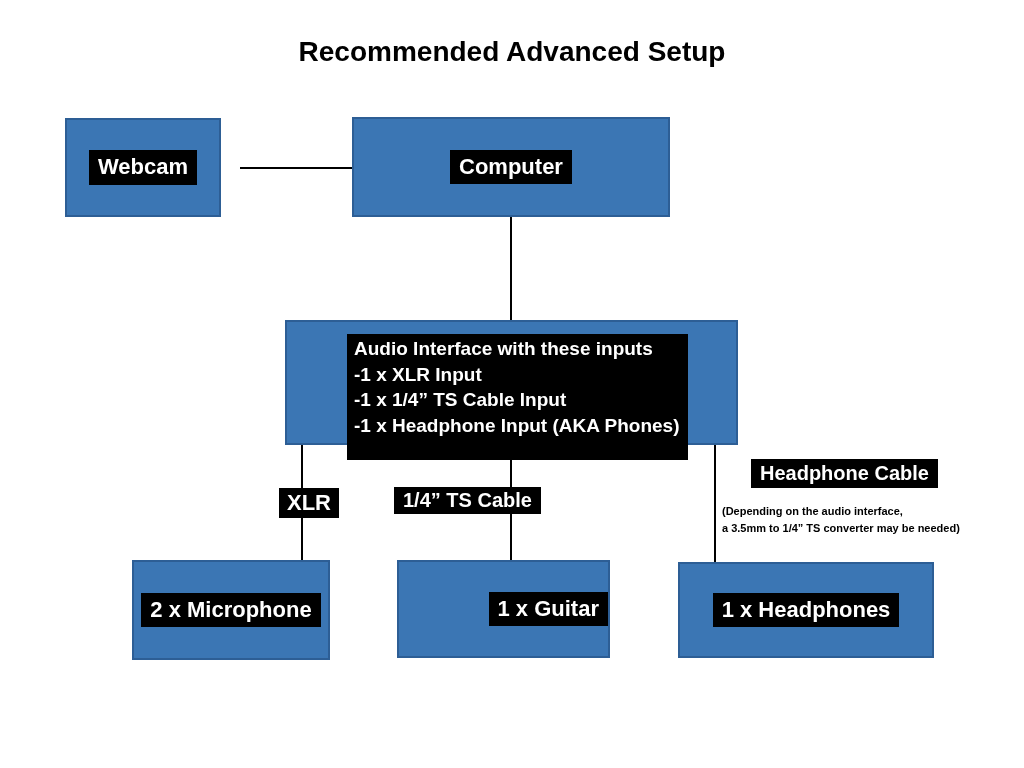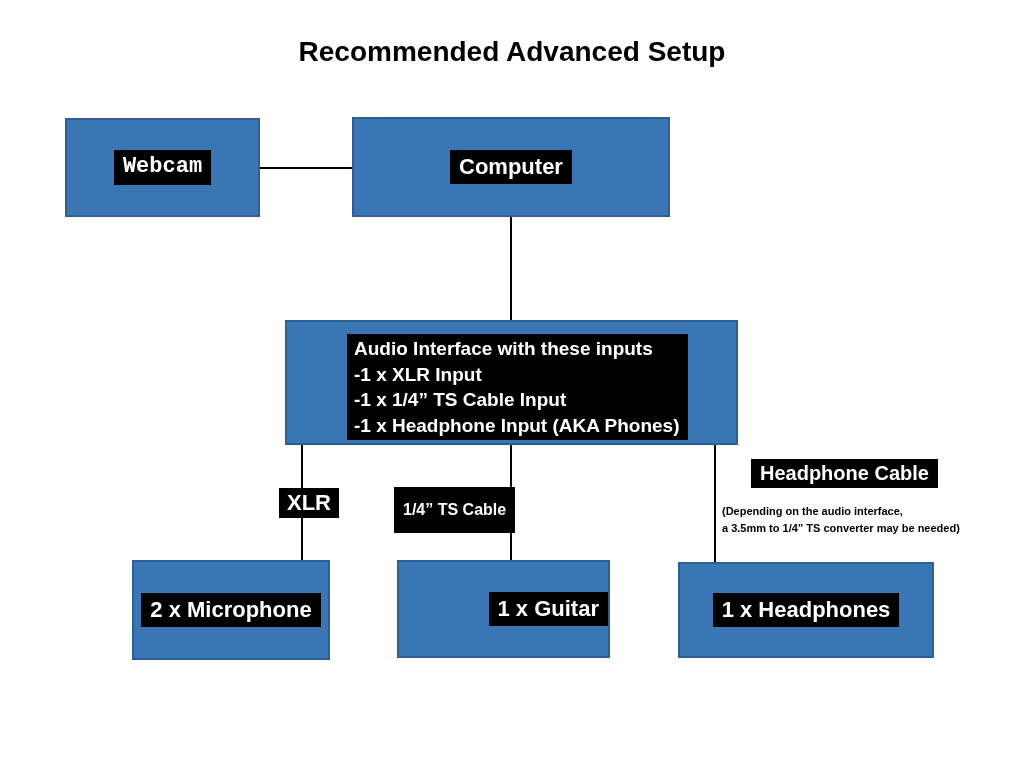--- a/index.html
+++ b/index.html
@@ -23,41 +23,41 @@
   }
   .node {
     position: absolute;
     background: #3b76b4;
     border: 2px solid #2d5e95;
     box-sizing: border-box;
     display: flex;
     align-items: center;
     justify-content: center;
   }
-  .node-webcam     { left: 65px;  top: 118px; width: 195px; height: 99px; font-family: Liberation Mono, monospace;  }
+  .node-webcam     { left: 65px;  top: 118px; width: 156px; height: 99px;  }
   .node-computer   { left: 352px; top: 117px; width: 318px; height: 100px; }
   .node-audio      { left: 285px; top: 320px; width: 453px; height: 125px; }
   .node-mic        { left: 132px; top: 560px; width: 198px; height: 100px; }
   .node-guitar     { left: 397px; top: 560px; width: 213px; height: 98px; justify-content: flex-end;  }
   .node-headphones { left: 678px; top: 562px; width: 256px; height: 96px;  }
   .plate {
     background: #000000;
     color: #ffffff;
     font-weight: bold;
     font-size: 22px;
     line-height: 1.2;
     padding: 4px 9px;
     white-space: nowrap;
   }
   .audio-panel {
     position: absolute;
     left: 60px;
     top: 12px;
     width: 341px;
-    height: 106px;
+    height: 126px;
     box-sizing: border-box;
     background: #000000;
     color: #ffffff;
     font-weight: bold;
     font-size: 19px;
     line-height: 25.5px;
     padding: 2px 0 0 7px;
     text-align: left;
     white-space: nowrap;
   }
@@ -72,21 +72,21 @@
   .c-audio-headphones  { left: 714px; top: 443px; width: 2px; height: 119px; }
   .cable-label {
     position: absolute;
     background: #000000;
     color: #ffffff;
     font-weight: bold;
     white-space: nowrap;
     margin-left: 31px;
   }
   .lbl-xlr { left: 248px; top: 488px; font-size: 22px; padding: 2px 8px; }
-  .lbl-ts  { left: 363px; top: 487px; font-size: 16px; padding: 14px 9px; }
+  .lbl-ts  { left: 363px; top: 487px; font-size: 20px; padding: 2px 9px; }
   .lbl-hp  { left: 720px; top: 459px; font-size: 20px; padding: 3px 9px; }
   .hp-note {
     position: absolute;
     left: 722px;
     top: 503px;
     font-size: 11px;
     font-weight: bold;
     color: #000000;
     line-height: 16.5px;
     white-space: nowrap;

